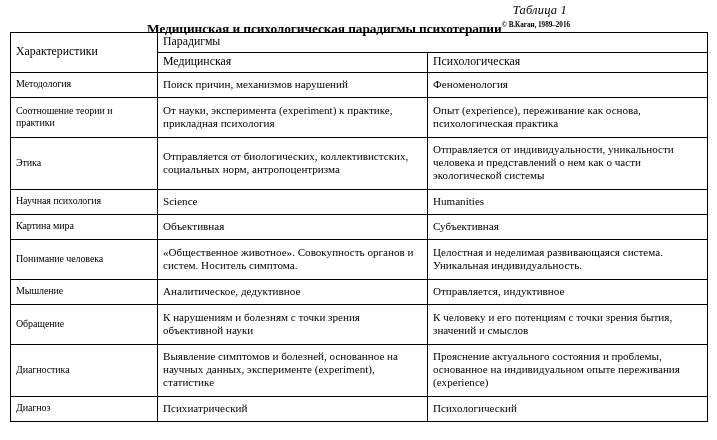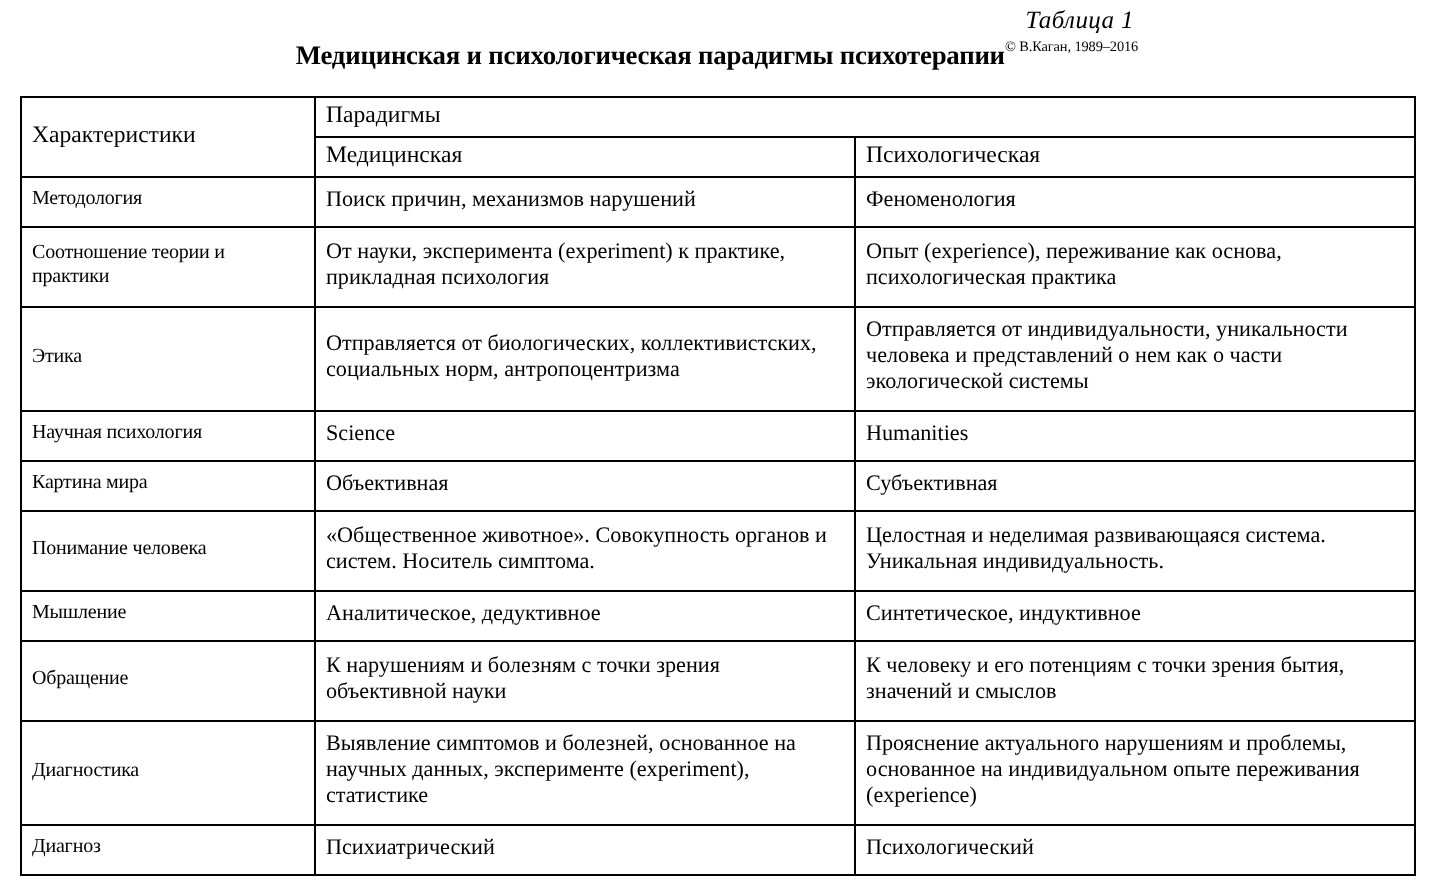--- a/index.html
+++ b/index.html
@@ -45,31 +45,31 @@
     white-space: nowrap;
   }
   .title-text {
     font-weight: bold;
     font-size: 13.4px;
     letter-spacing: -0.1px;
     text-align: center;
   }
   .title-credit {
     font-size: 7.2px;
-    font-weight: normal;
+    font-weight: bold;
     vertical-align: super;
     letter-spacing: -0.05px;
     margin-left: 0px;
     text-align: right;
   }
 
   
   .grid {
     position: absolute;
-    top: 48px;
+    top: 32px;
     left: 10px;
     width: 697px;
     border-collapse: collapse;
     table-layout: fixed;
     font-size: 11.1px;
     border-radius: 29px;
   }
   .grid td, .grid th {
     border: 1px solid #000000;
     padding: 2px 5px 3px 5px;
@@ -188,33 +188,33 @@
 
       <tr class="r-tall">
         <td class="rowlabel">Понимание человека</td>
         <td class="cellbody">«Общественное животное». Совокупность органов и систем. Носитель симптома.</td>
         <td class="cellbody">Целостная и неделимая развивающаяся система. Уникальная индивидуальность.</td>
       </tr>
 
       <tr class="r-short">
         <td class="rowlabel">Мышление</td>
         <td class="cellbody single">Аналитическое, дедуктивное</td>
-        <td class="cellbody single">Синтетическое, индуктивное</td>
+        <td class="cellbody single">Отправляется, индуктивное</td>
       </tr>
 
       <tr class="r-tall">
         <td class="rowlabel">Обращение</td>
         <td class="cellbody">К нарушениям и болезням с точки зрения объективной науки</td>
         <td class="cellbody">К человеку и его потенциям с точки зрения бытия, значений и смыслов</td>
       </tr>
 
       <tr class="r-xtall">
         <td class="rowlabel">Диагностика</td>
         <td class="cellbody">Выявление симптомов и болезней, основанное на научных данных, эксперименте (experiment), статистике</td>
-        <td class="cellbody">Прояснение актуального нарушениям и проблемы, основанное на индивидуальном опыте переживания (experience)</td>
+        <td class="cellbody">Прояснение актуального состояния и проблемы, основанное на индивидуальном опыте переживания (experience)</td>
       </tr>
 
       <tr class="r-short">
         <td class="rowlabel">Диагноз</td>
         <td class="cellbody single">Психиатрический</td>
         <td class="cellbody single">Психологический</td>
       </tr>
 
     </tbody>
   </table>

